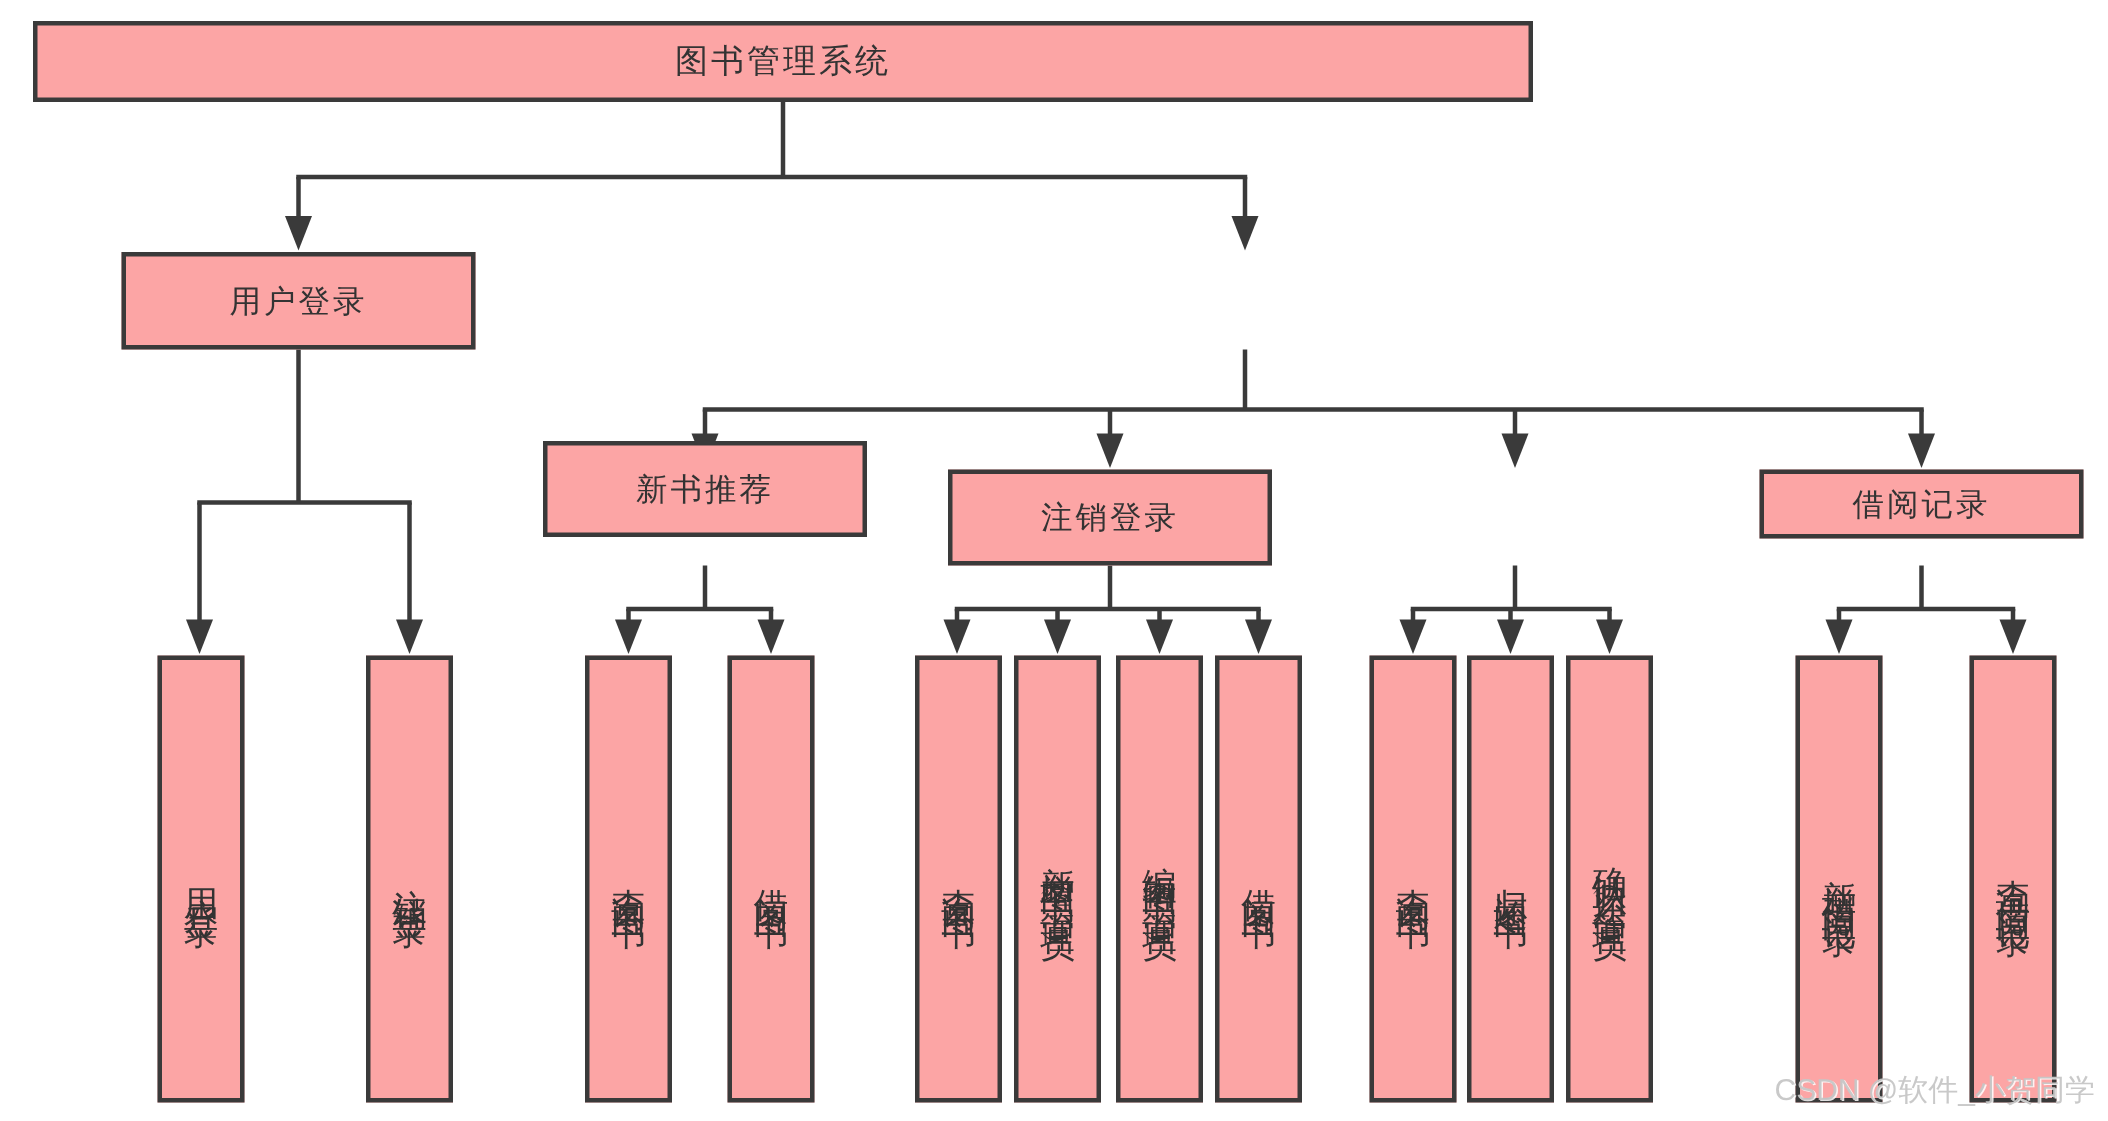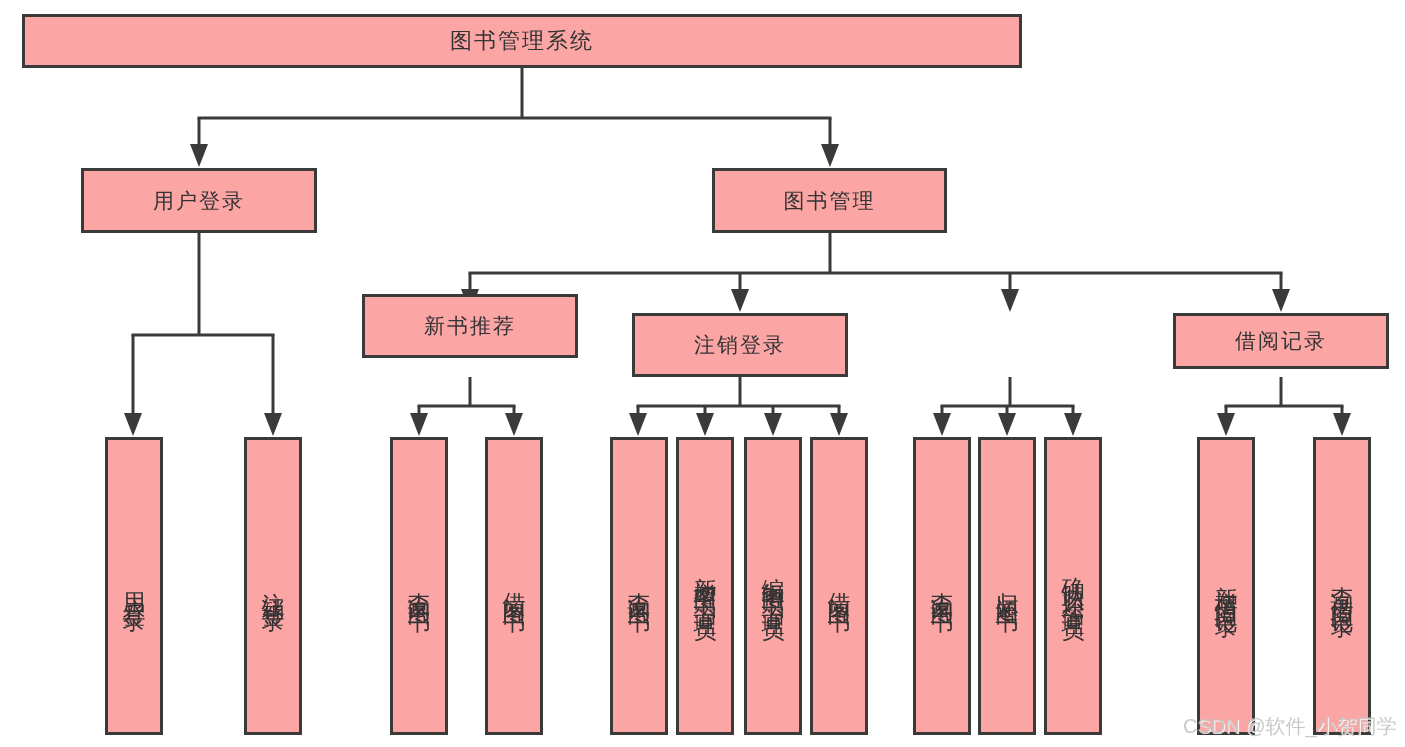--- a/index.html
+++ b/index.html
@@ -121,31 +121,28 @@
     </g>
   </svg>
 
   <div class="node h-node root-node" style="left:22px; top:14px; width:1000px; height:54px;">
     <span class="node-label">图书管理系统</span>
   </div>
 
   <div class="node h-node" style="left:81px; top:168px; width:236px; height:65px;">
     <span class="node-label">用户登录</span>
   </div>
-  <div class="node h-node" style="left:712px; top:168px; width:235px; height:65px;">
-    <span class="node-label">图书管理</span>
-  </div>
 
   <div class="node h-node" style="left:362px; top:294px; width:216px; height:64px;">
     <span class="node-label">新书推荐</span>
   </div>
   <div class="node h-node" style="left:632px; top:313px; width:216px; height:64px;">
     <span class="node-label">注销登录</span>
   </div>
-  <div class="node h-node" style="left:1173px; top:313px; width:216px; height:56px;">
+  <div class="node h-node" style="left:1173px; top:313px; width:216px; height:46px;">
     <span class="node-label">借阅记录</span>
   </div>
 
   <div class="node v-node" style="left:105px; top:437px; width:58px; height:298px;">
     <span class="node-label">用户登录</span>
   </div>
   <div class="node v-node" style="left:244px; top:437px; width:58px; height:298px;">
     <span class="node-label">注销登录</span>
   </div>
 

